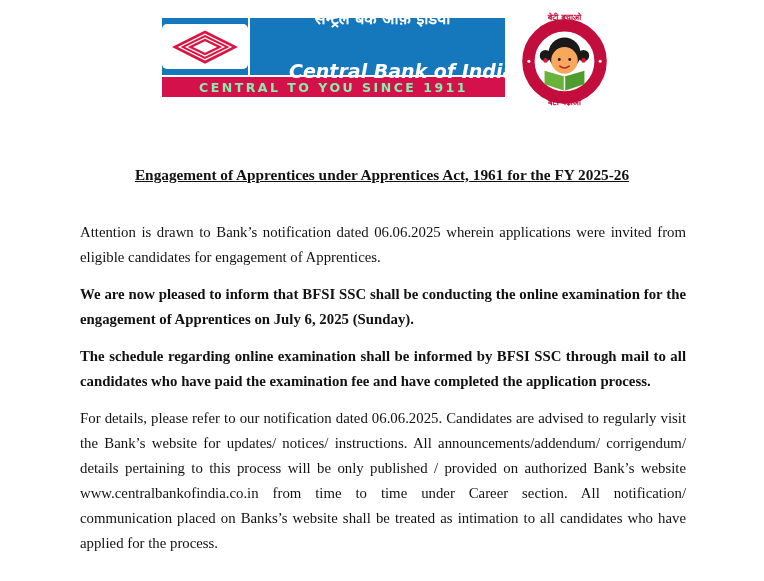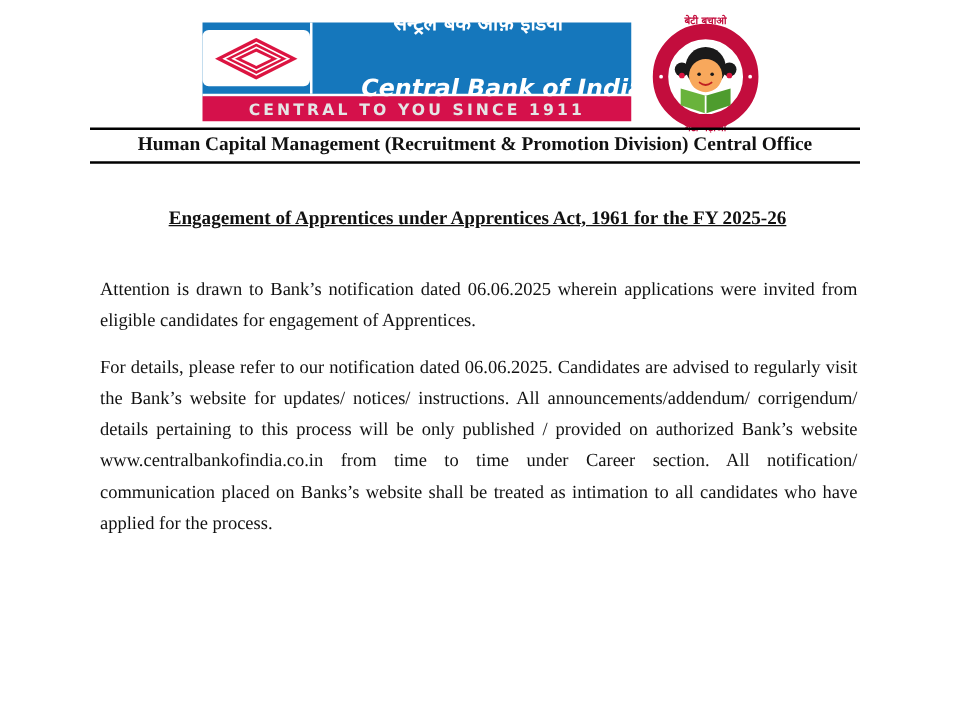--- a/index.html
+++ b/index.html
@@ -34,21 +34,21 @@
   }
   .name-hi{
     color:#ffffff;font-family:"DejaVu Sans", sans-serif;
     font-weight:bold;font-size:16px;white-space:nowrap;
   }
   .name-en{
     color:#ffffff;font-family:"DejaVu Sans", sans-serif;
     font-weight:bold;font-style:italic;font-size:19px;white-space:nowrap;margin-left:39px;
   }
   .cbi-band{
-    background:#D5114B;color:#e5e5e5;height:20px;
+    background:#D5114B;color:#86efac;height:20px;
     display:flex;align-items:center;justify-content:center;
     font-family:"DejaVu Sans", sans-serif;font-weight:bold;
     font-size:12.5px;letter-spacing:2.5px;white-space:nowrap;
   }
 
   .bbbp{position:absolute;left:517px;top:11px;width:95px;height:95px;}
 
   
   .dept-rule{
     position:absolute;left:72px;top:102px;width:616px;
@@ -112,21 +112,22 @@
     <circle cx="44.5" cy="51" r="1.5" fill="#1a1a1a"></circle>
     <circle cx="55.5" cy="51" r="1.5" fill="#1a1a1a"></circle>
     <path d="M45 58 Q50 62 55 58" fill="none" stroke="#C02020" stroke-width="1.6" stroke-linecap="round"></path>
 
     <path d="M50 69 L29 63 L29 77 L50 84 Z" fill="#69B33B"></path>
     <path d="M50 69 L71 63 L71 77 L50 84 Z" fill="#4E9C2E"></path>
     <path d="M50 69 L50 84" stroke="#ffffff" stroke-width="1.5"></path>
     <text x="50" y="99" text-anchor="middle" font-size="8.5" fill="#C30D3D" font-family="DejaVu Sans, sans-serif" font-weight="bold">बेटी पढ़ाओ</text>
   </svg>
 
-  <div class="dept-rule">Human Capital Management (Recruitment &amp; Promotion Division) Central Office</div>
 
   <div class="content">
     <div class="doc-title">Engagement of Apprentices under Apprentices Act, 1961 for the FY 2025-26</div>
     <p>Attention is drawn to Bank’s notification dated 06.06.2025 wherein applications were invited from eligible candidates for engagement of Apprentices.</p>
+    <p class="bold">We are now pleased to inform that BFSI SSC shall be conducting the online examination for the engagement of Apprentices on July 6, 2025 (Sunday).</p>
+    <p class="bold">The schedule regarding online examination shall be informed by BFSI SSC through mail to all candidates who have paid the examination fee and have completed the application process.</p>
     <p>For details, please refer to our notification dated 06.06.2025. Candidates are advised to regularly visit the Bank’s website for updates/ notices/ instructions. All announcements/addendum/ corrigendum/ details pertaining to this process will be only published / provided on authorized Bank’s website www.centralbankofindia.co.in from time to time under Career section. All notification/ communication placed on Banks’s website shall be treated as intimation to all candidates who have applied for the process.</p>
   </div>
 
 </div>
 
 </body></html>

